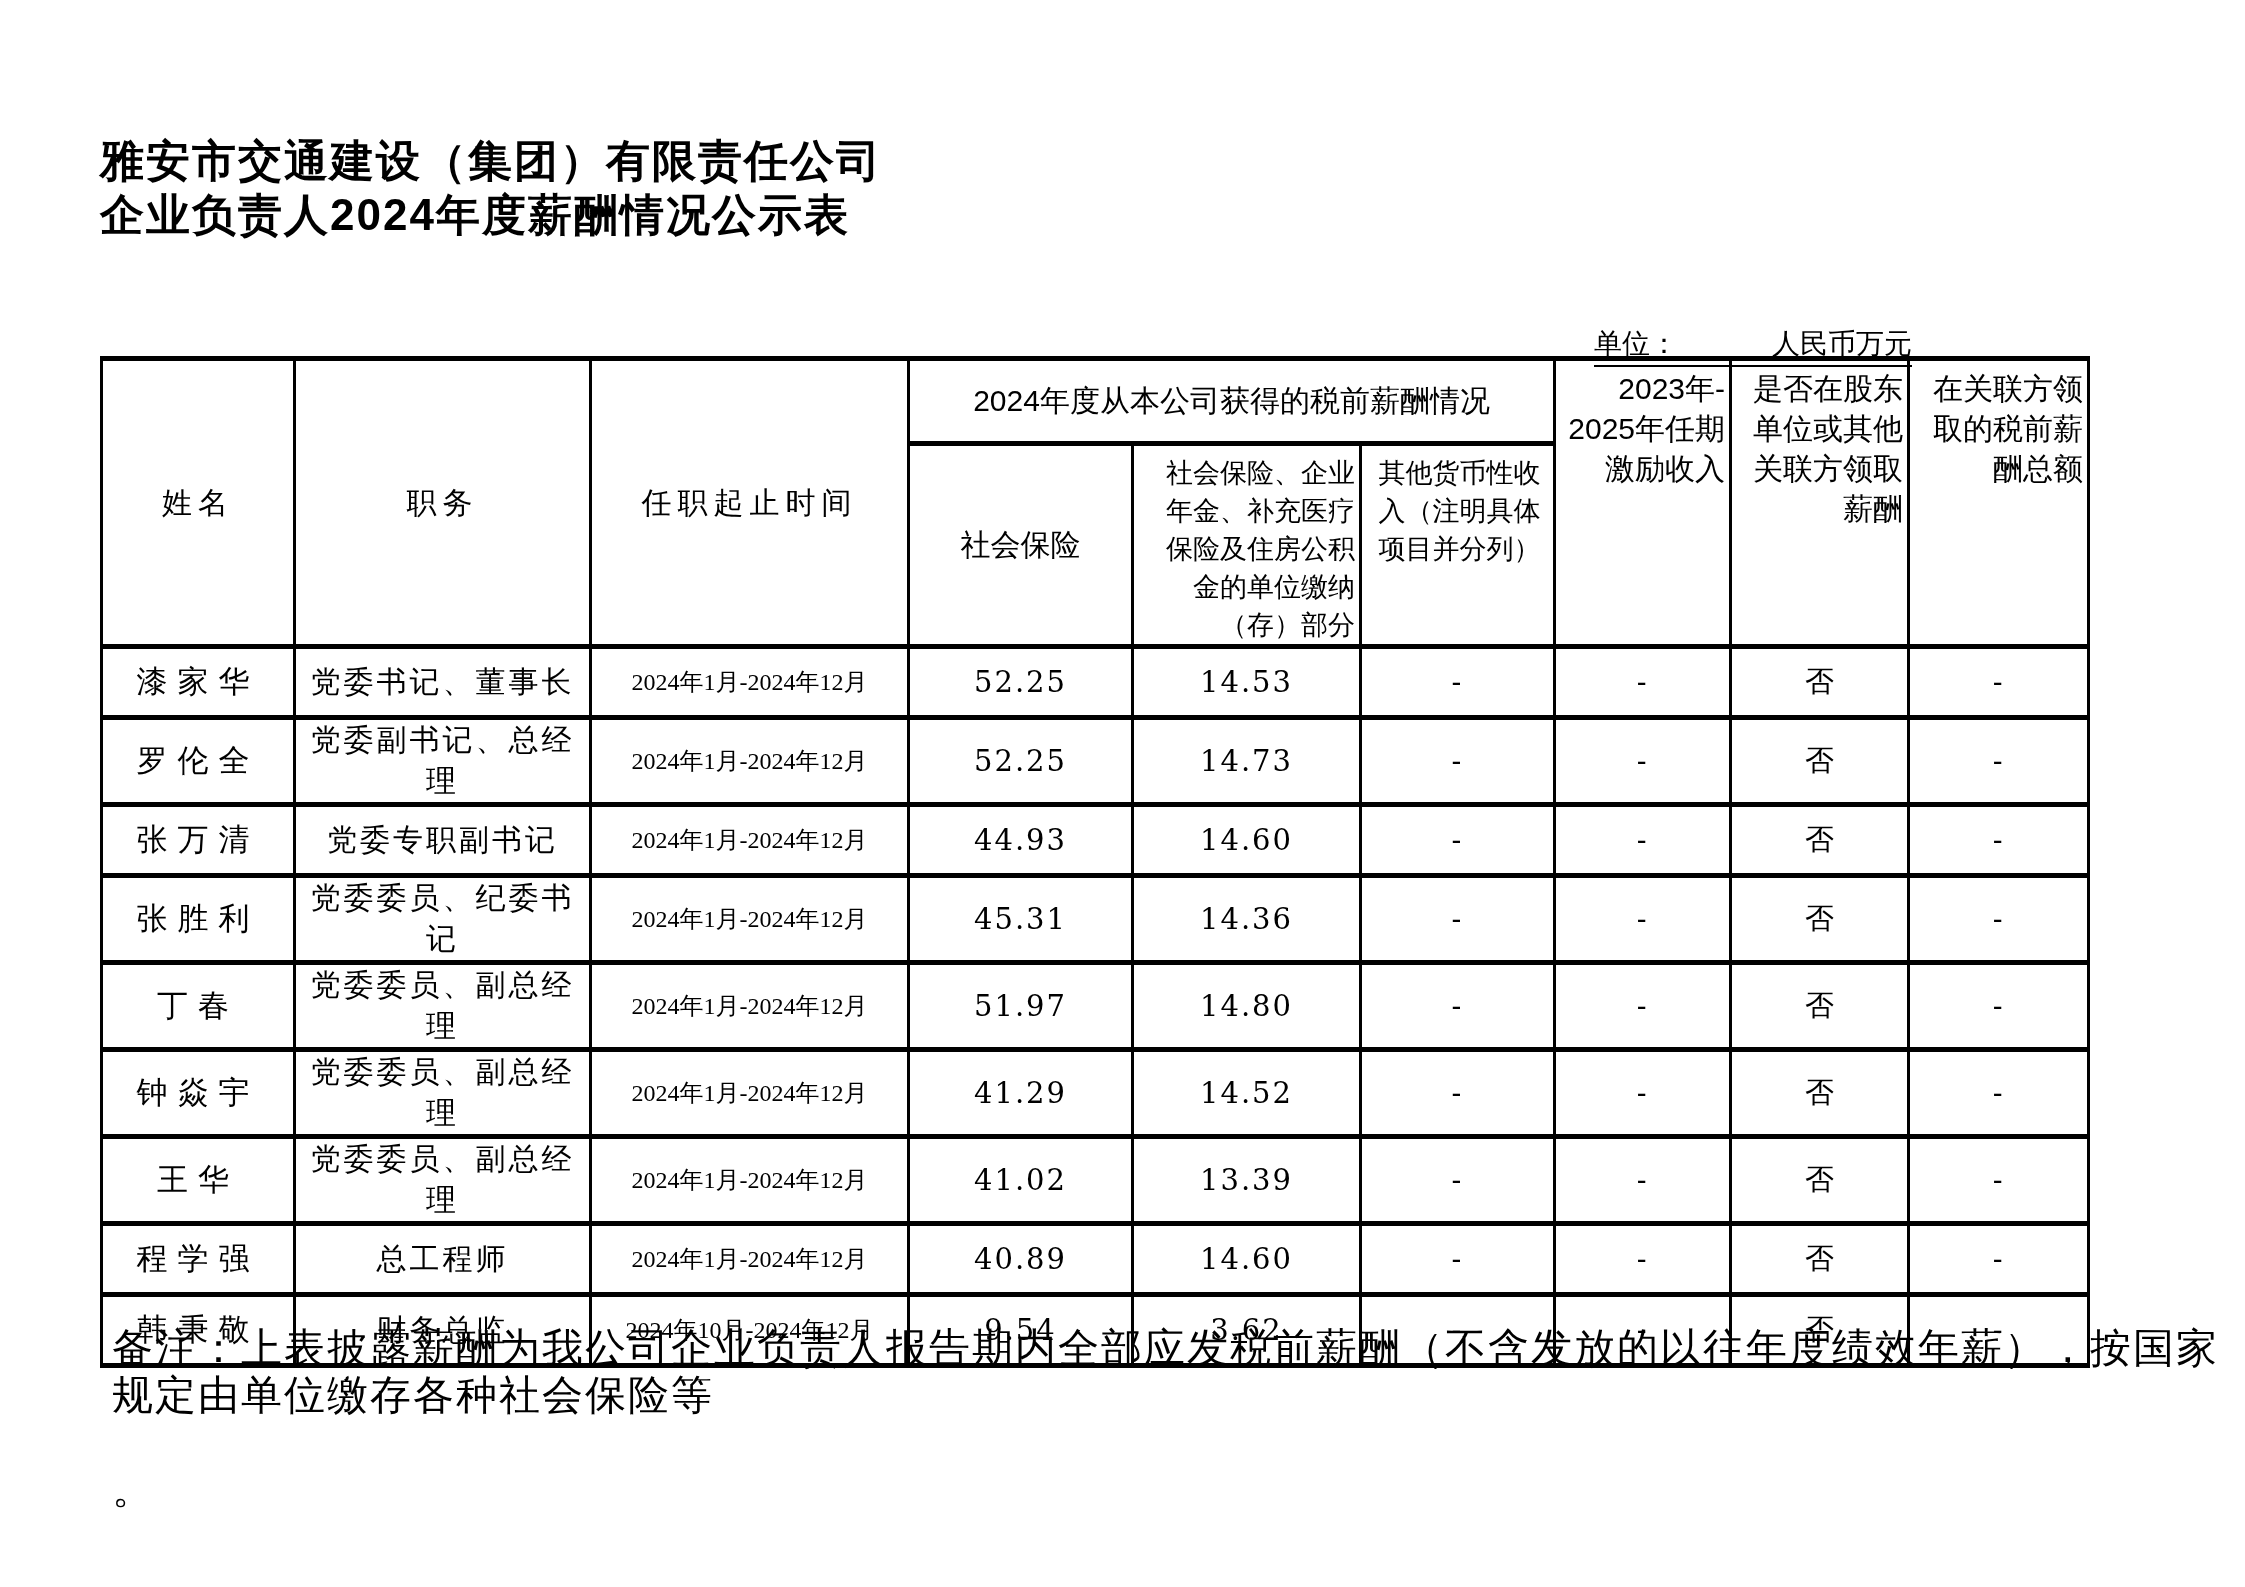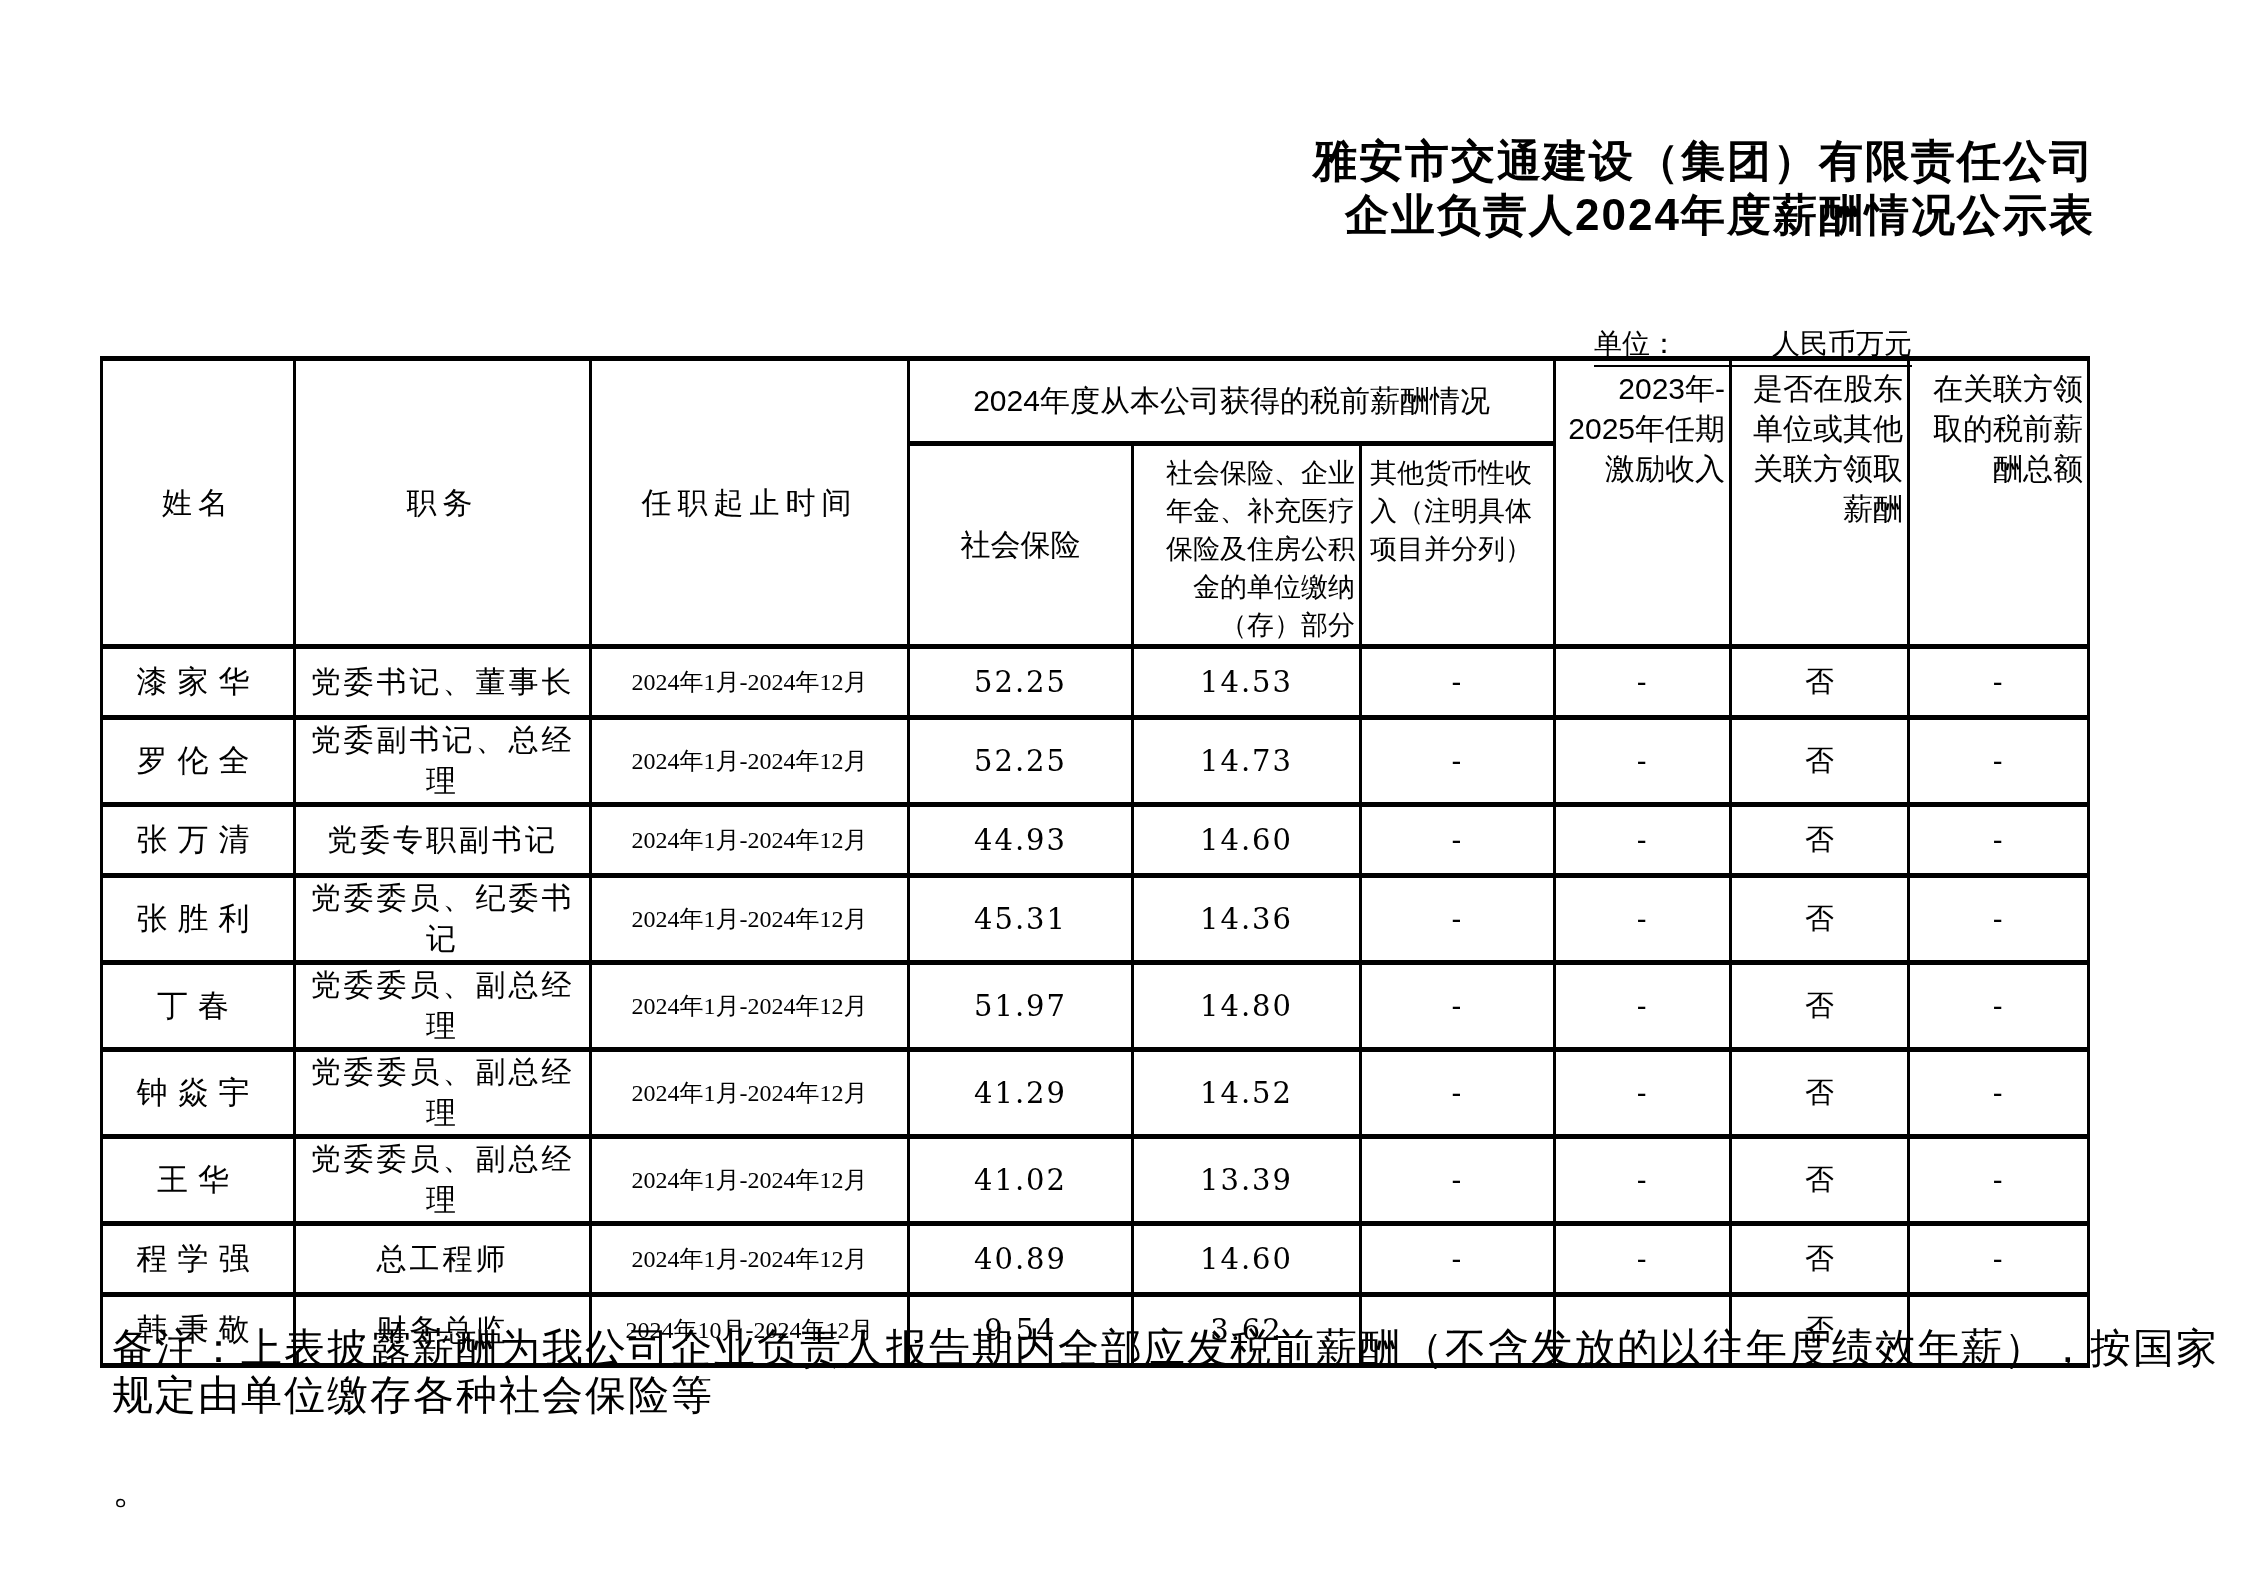--- a/index.html
+++ b/index.html
@@ -2,22 +2,22 @@
 <html><head>
 <meta charset="utf-8">
 <style>
   html,body { margin:0; padding:0; background:#ffffff; }
   .page {
     position:relative; width:2245px; height:1587px; background:#ffffff;
     color:#000; font-family:"Liberation Serif","DejaVu Serif",serif;
     overflow:hidden;
   }
   .title-block {
-    position:absolute; left:108px; top:134px; width:1987px;
-    text-align:right; font-weight:bold; font-size:44px; line-height:54px;
+    position:absolute; left:100px; top:134px; width:1987px;
+    text-align:left; font-weight:bold; font-size:44px; line-height:54px;
     font-family:"Liberation Sans","DejaVu Sans",sans-serif;
     letter-spacing:2px;
   }
   .unit-line {
     position:absolute; left:1594px; top:327px; width:318px;
     display:flex; justify-content:space-between;
     font-size:28px; line-height:34px;
     border-bottom:2px solid #000; padding-bottom:4px;
     font-family:"Liberation Sans","DejaVu Sans",sans-serif;
   }
@@ -34,21 +34,21 @@
     font-family:"Liberation Sans","DejaVu Sans",sans-serif;
     font-size:30px; line-height:40px;
   }
   tr.hdr1 { height:85px; }
   tr.hdr2 { height:190px; }
   tr.data { height:71px; }
   th.ls { letter-spacing:6px; }
   th.vt { vertical-align:top; padding-top:8px; }
   th.pre { white-space:pre-line;text-align:right; }
   th.small { font-size:27px; line-height:38px; letter-spacing:0; }
-  th.leftal { text-align:left; padding-left:8px; }
+  th.leftal { text-align:center; padding-left:8px; }
   td.name { font-size:31px; letter-spacing:10px; }
   td.pos  { font-size:30px; letter-spacing:3px;margin-left:8px; }
   td.term { font-size:24px; letter-spacing:0; font-family:"Liberation Serif","DejaVu Serif",serif; }
   td.num  { font-size:29px; letter-spacing:2px; font-family:"DejaVu Serif","Liberation Serif",serif; }
   td.yesno{ font-size:29px; }
   .note {
     position:absolute; left:112px; top:1278px; width:2110px;
     font-size:41px; line-height:47px; letter-spacing:2px;
     white-space:pre-line;
   }

